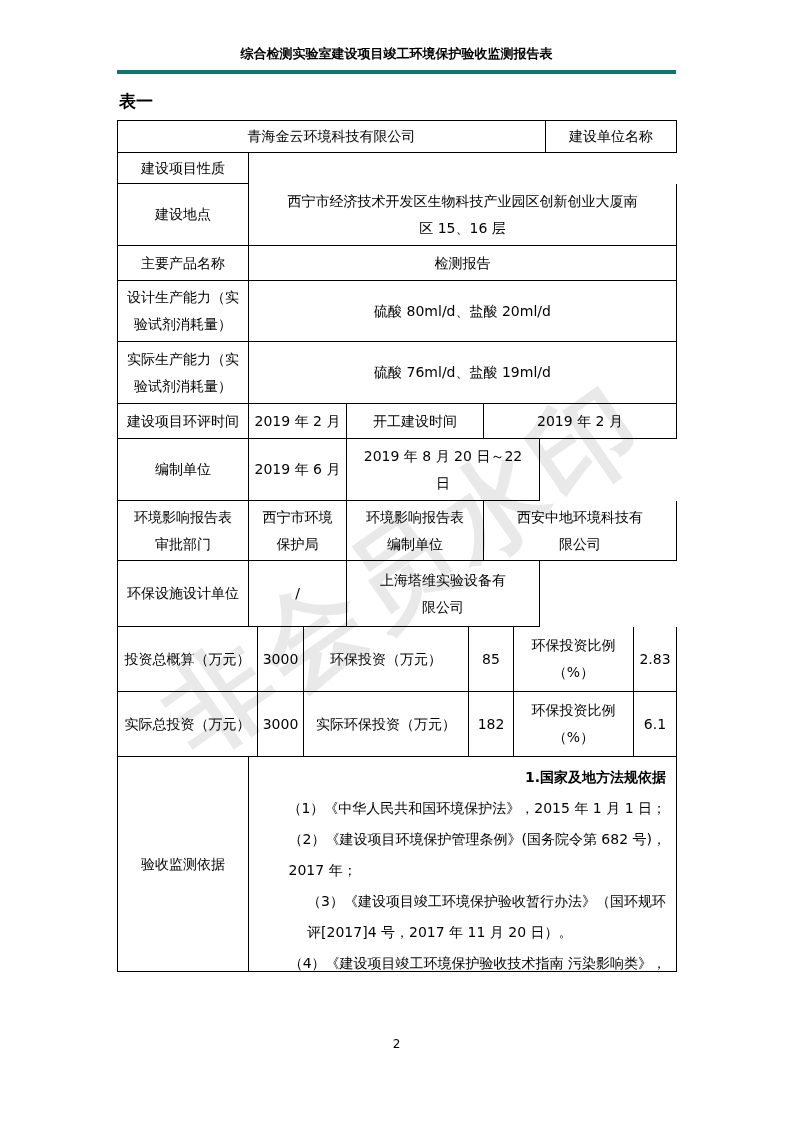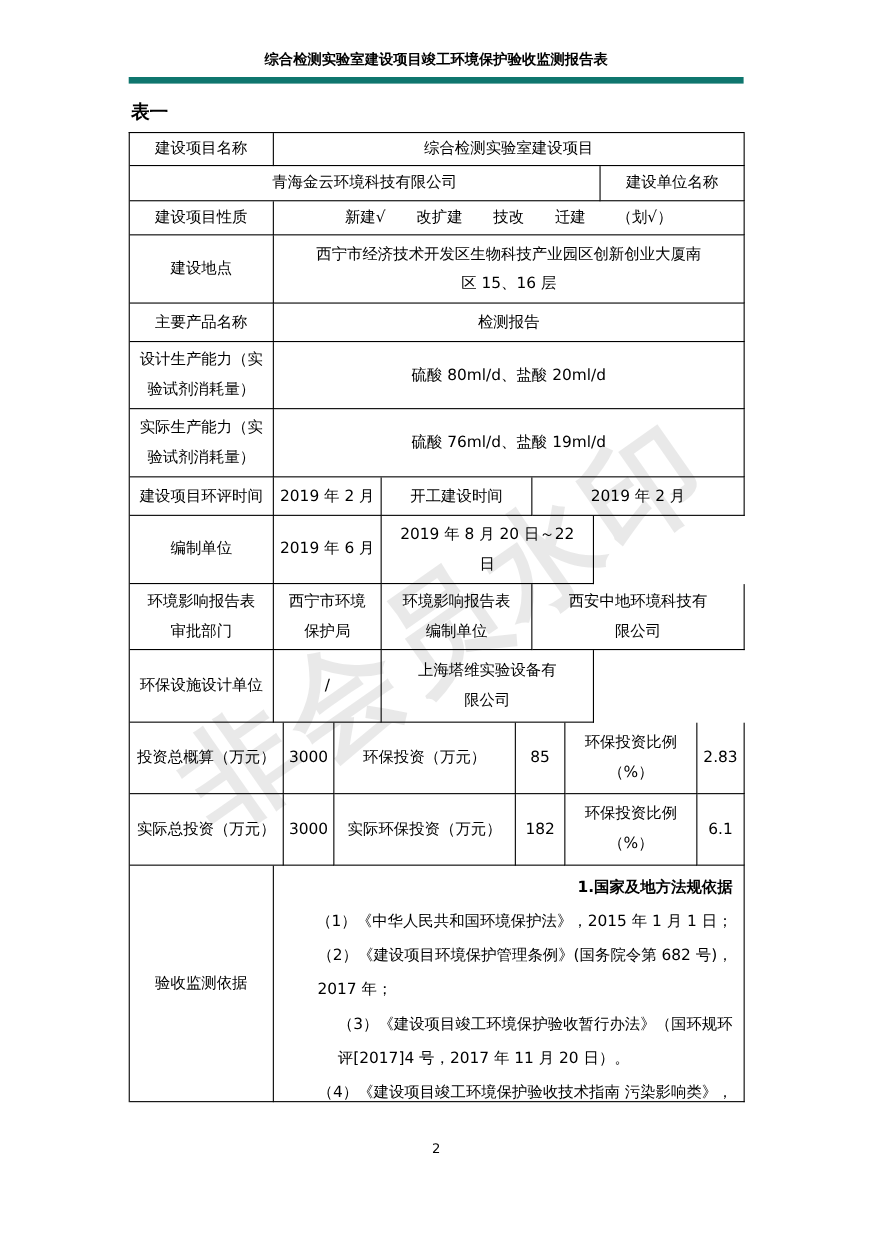--- a/index.html
+++ b/index.html
@@ -11,21 +11,21 @@
   .watermark {
     position:absolute; left:85px; top:505px; width:640px; height:130px;
     display:flex; align-items:center; justify-content:center;
     font-size:105px; letter-spacing:6px; white-space:nowrap;
     color:rgba(0,0,0,0.085); transform:rotate(-35deg); transform-origin:center;
     font-weight:bold; pointer-events:none;
   }
   .doc-title {
     position:absolute; left:117px; top:45px; width:559px;
     text-align:center; font-size:13px; font-weight:bold;
-    padding-bottom:7px; border-bottom:6px solid #0f766e;
+    padding-bottom:7px; border-bottom:4px solid #0f766e;
   }
   .table-caption {
     position:absolute; left:119px; top:90px; font-size:17px; font-weight:bold;
   }
   .report-table {
     position:absolute; left:117px; top:120px; width:559px;
     border-top:1.5px solid #000; border-left:1.5px solid #000;
   }
   .tr { display:flex; }
   .td {
@@ -58,33 +58,28 @@
 <div class="page">
 
   <div class="watermark">非会员水印</div>
 
   <div class="doc-title">综合检测实验室建设项目竣工环境保护验收监测报告表</div>
 
   <div class="table-caption">表一</div>
 
   <div class="report-table">
 
-    <div class="tr h30">
-      <div class="td w131">建设项目名称</div>
-      <div class="td w428">综合检测实验室建设项目</div>
-    </div>
 
     <div class="tr h32">
       <div class="td w428">青海金云环境科技有限公司</div>
       <div class="td w131">建设单位名称</div>
     </div>
 
     <div class="tr h31">
       <div class="td w131">建设项目性质</div>
-      <div class="td w428">新建√　　改扩建　　技改　　迁建　　（划√）</div>
     </div>
 
     <div class="tr h62">
       <div class="td w131">建设地点</div>
       <div class="td w428">西宁市经济技术开发区生物科技产业园区创新创业大厦南
 区 15、16 层</div>
     </div>
 
     <div class="tr h35">
       <div class="td w131">主要产品名称</div>

